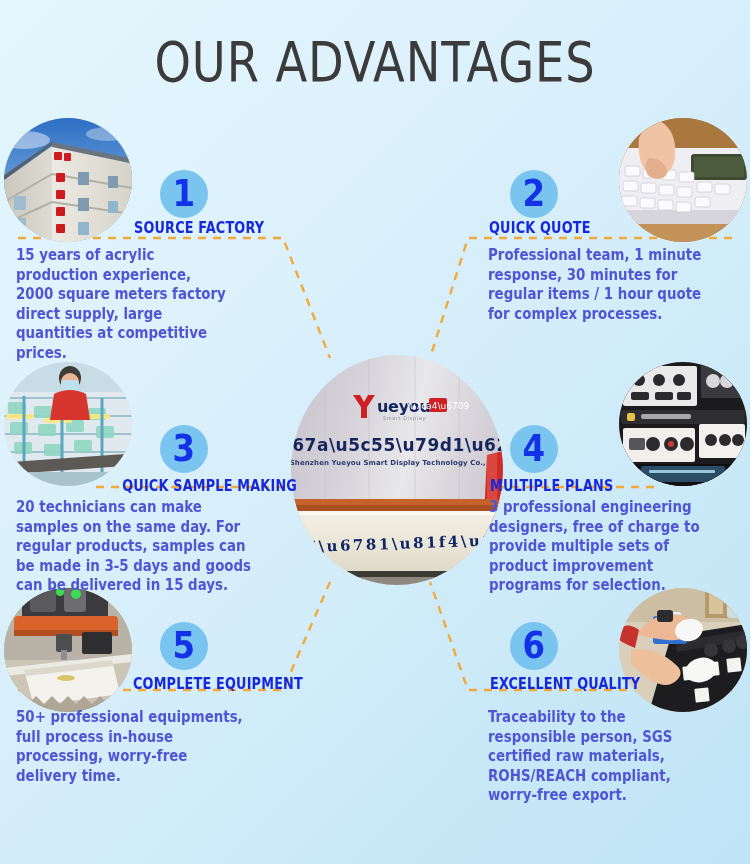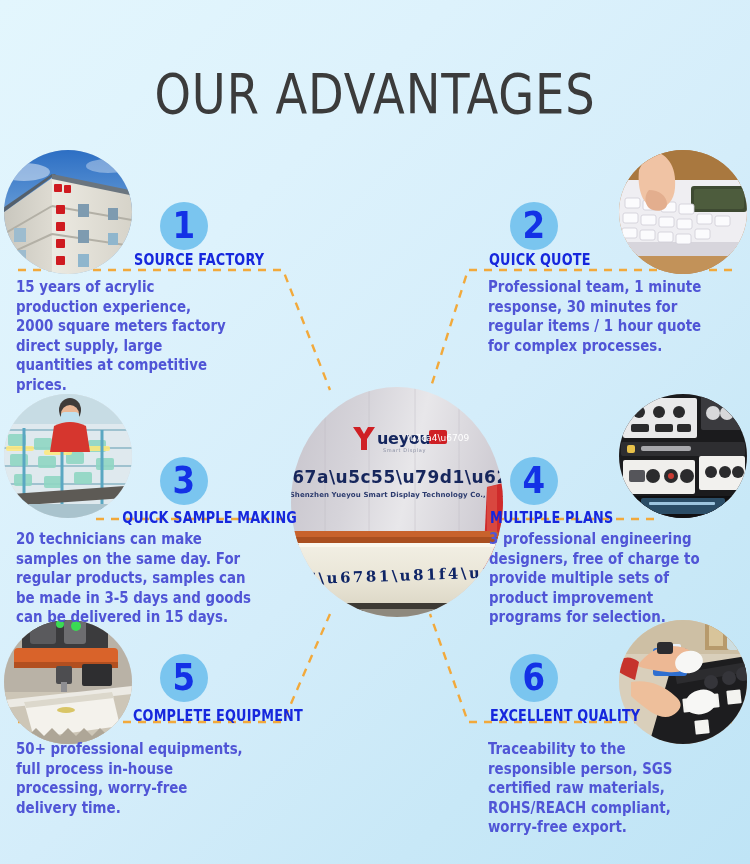--- a/index.html
+++ b/index.html
@@ -2,21 +2,21 @@
 <html><head>
 <meta charset="utf-8">
 <style>
   html,body{margin:0;padding:0;}
   body{
     width:750px;height:864px;overflow:hidden;
     font-family:"Liberation Sans", sans-serif;
     background:linear-gradient(135deg,#e3f6fd 0%,#ddf2fc 28%,#d4edfa 55%,#c8e8f7 78%,#bfe4f6 100%);
     position:relative;
   }
-  .stage{position:absolute;inset:0;margin-top:32px;}
+  .stage{position:absolute;inset:0;}
 
   
   .page-title{
     position:absolute;left:0;right:0;top:32px;
     text-align:center;
     font-family:"DejaVu Sans Condensed","Liberation Sans Narrow","Liberation Sans",sans-serif;
     font-size:56px;line-height:60px;
     letter-spacing:1px;
     color:#3b3b3b;
     font-weight:400;

